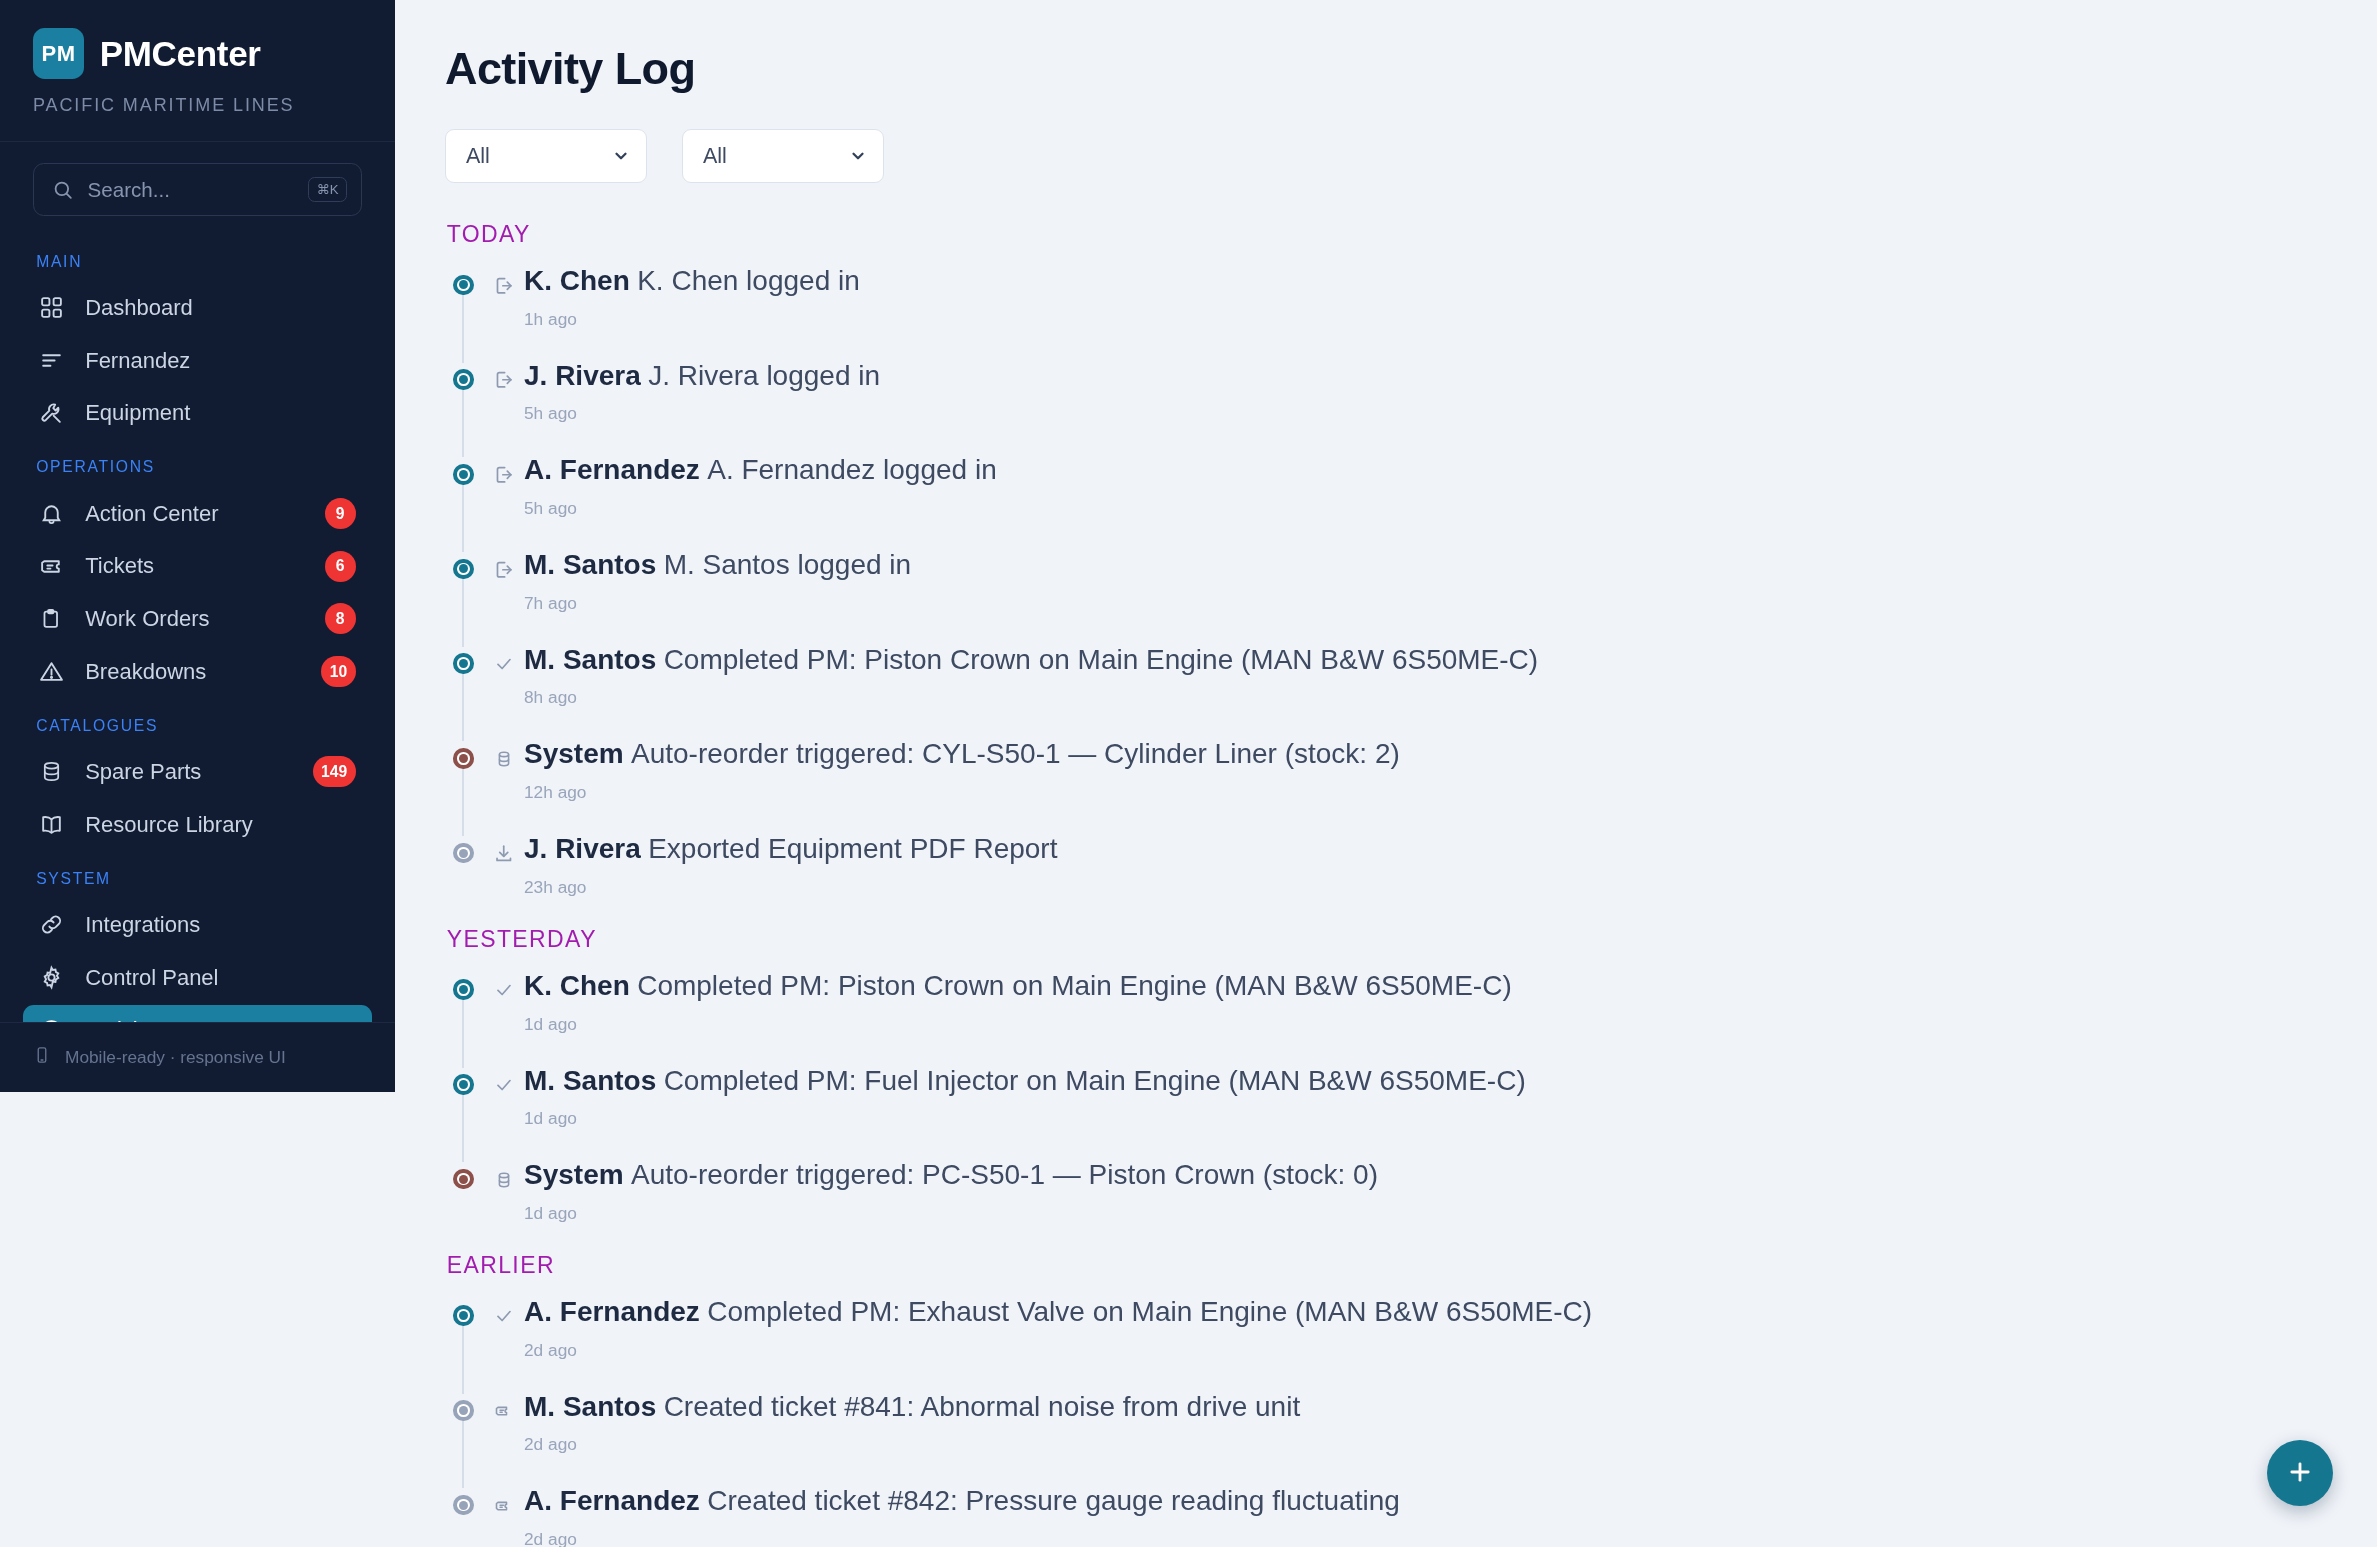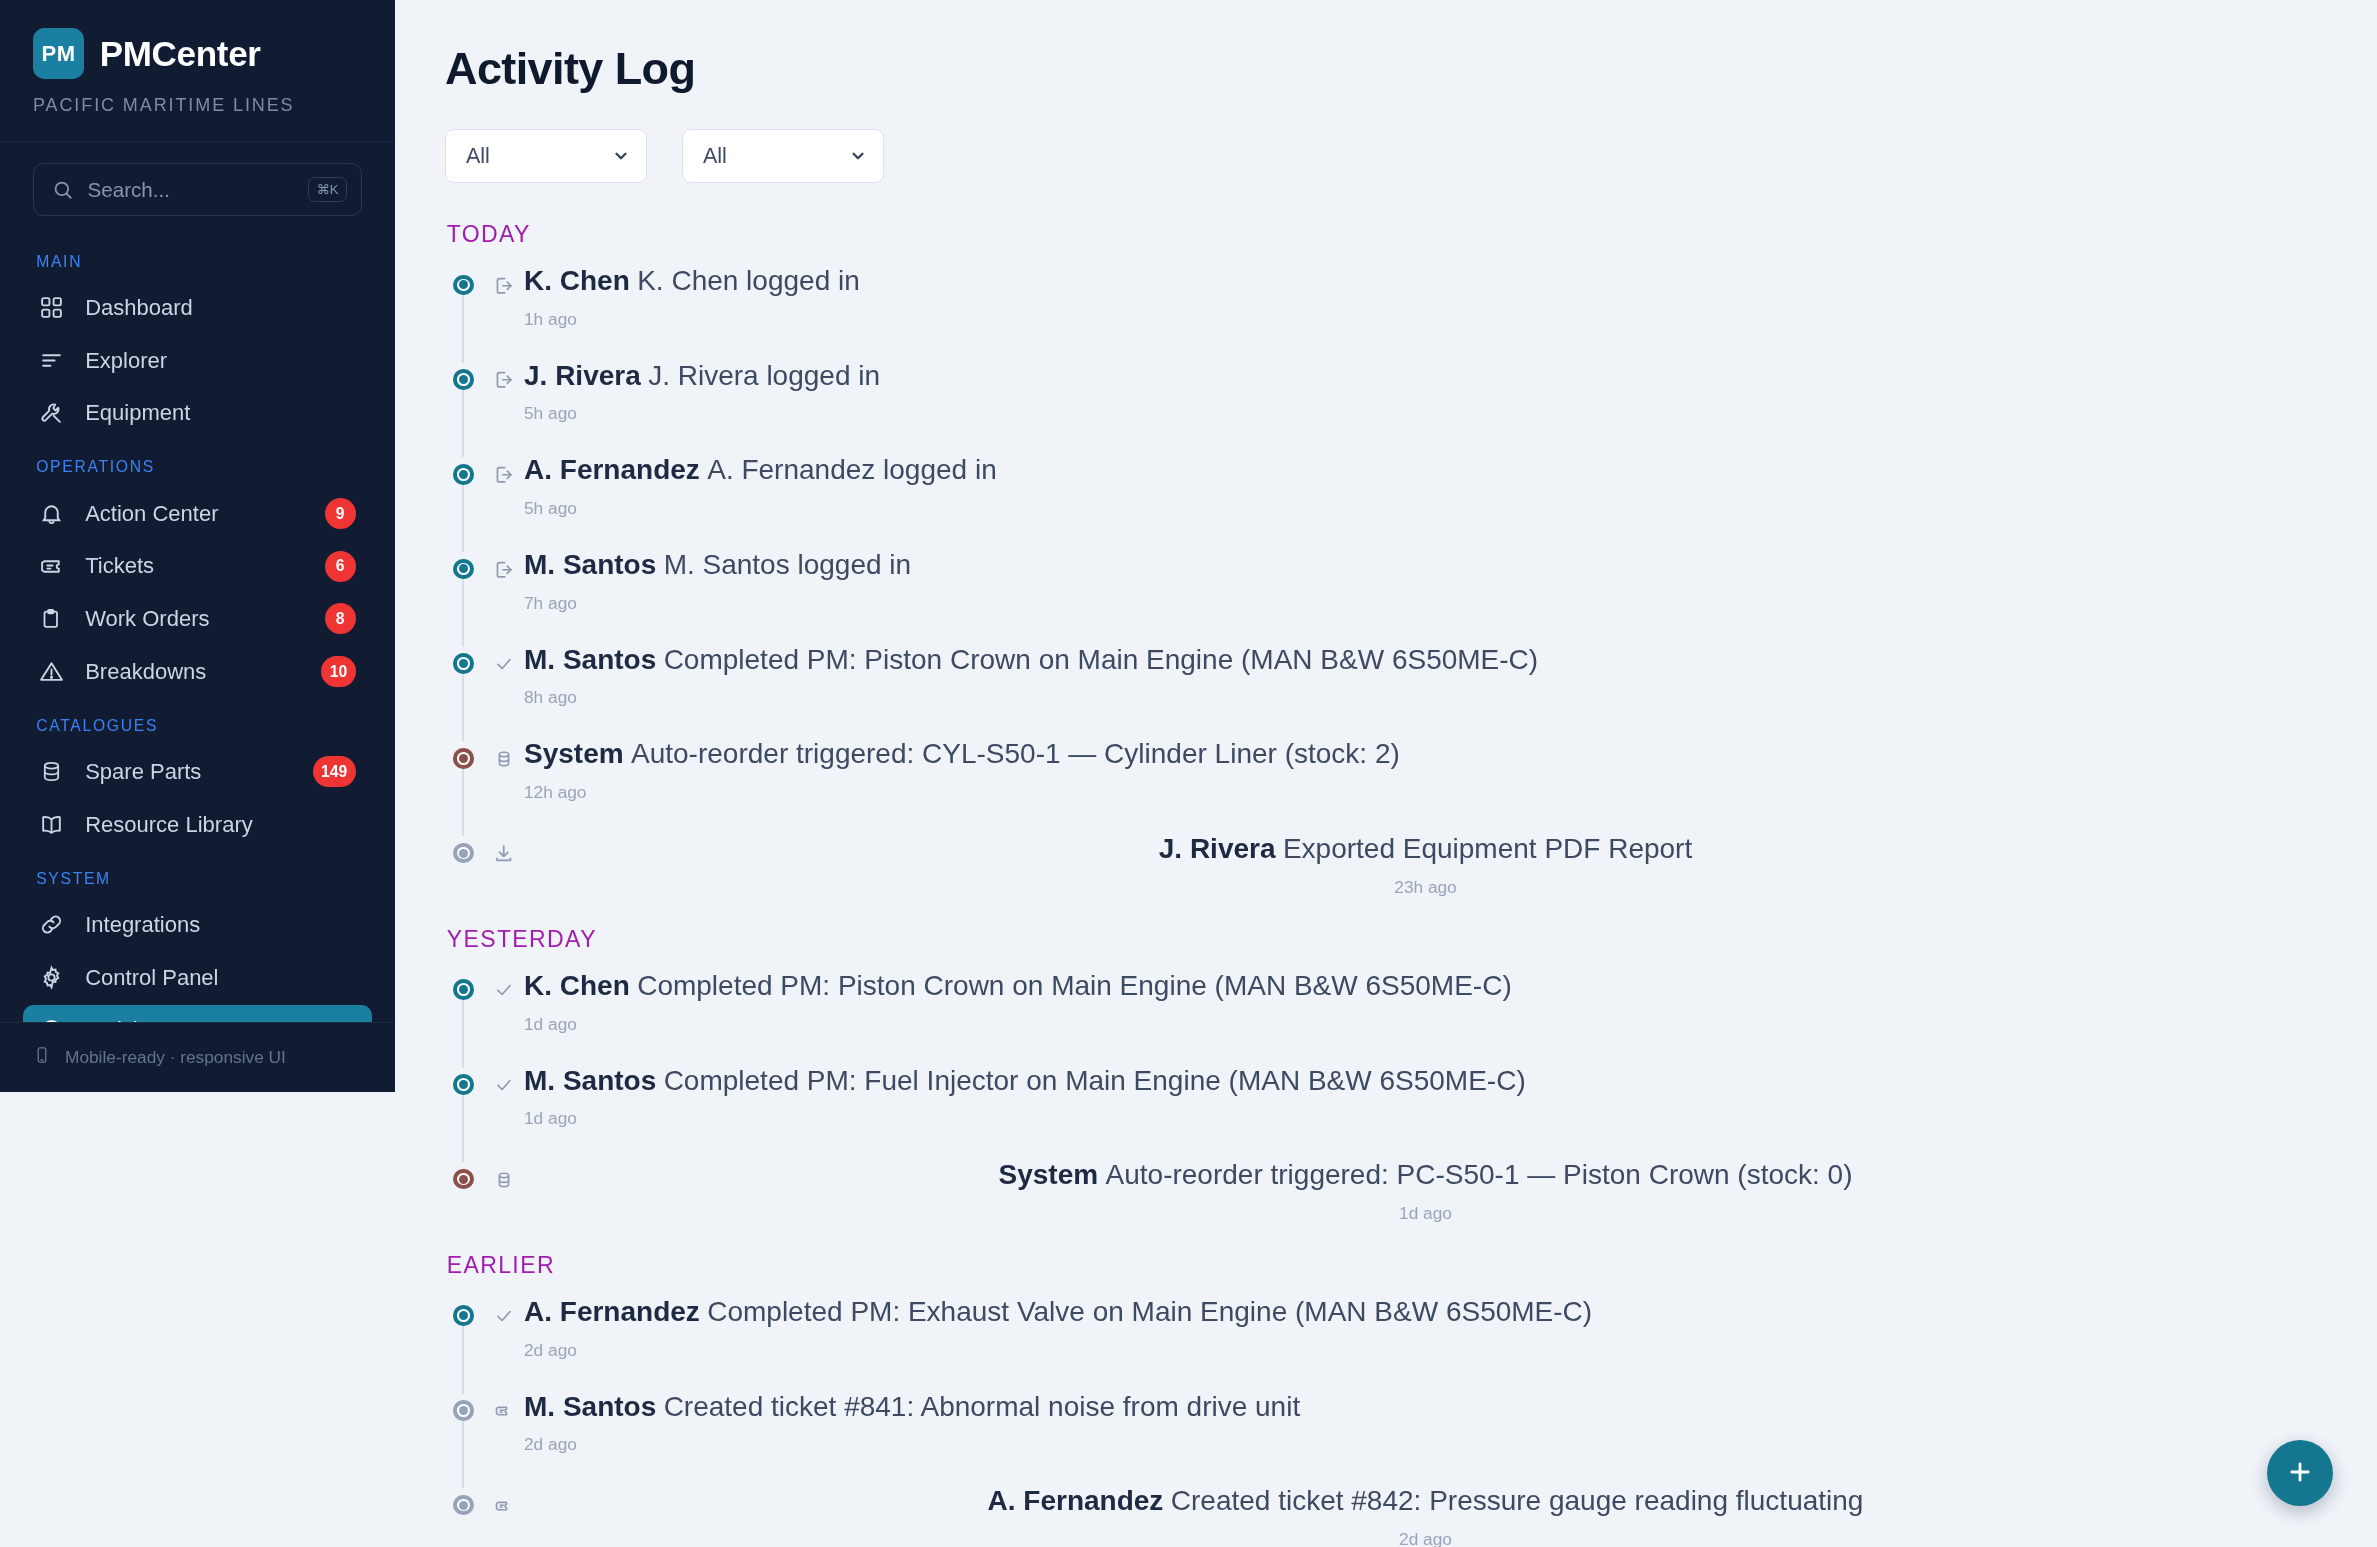--- a/index.html
+++ b/index.html
@@ -94,21 +94,21 @@
 
   .timeline { margin-top: 38px; }
   .group-label {
     color: #a21caf; font-size: 23px; letter-spacing: 1.4px;
     margin: 0 0 15px 1.7px;
   }
   .group { margin-bottom: 28px; }
   .group.last { margin-bottom: 0; }
   .entries { position: relative; padding-left: 0; }
   .entry { position: relative; padding: 0 0 28px 79px; min-height: 63px; }
-  .entry:last-child { padding-bottom: 0; text-align: center; }
+  .entry:last-child { padding-bottom: 0; }
   .rail {
     position: absolute; left: 17.3px; top: 23px; bottom: -5px; width: 1.7px;
     background: #d5dde9;
   }
   .entry:last-child .rail { display: none; }
   .dot {
     position: absolute; left: 8.3px; top: 11.6px;
     width: 20.6px; height: 20.6px; border-radius: 50%;
     border: 4.1px solid #15768f; background: #ffffff;
     display: flex; align-items: center; justify-content: center;
@@ -180,21 +180,21 @@
         <span class="lbl">Dashboard</span>
       </div>
       <div class="nav-item">
         <span class="ico">
             <svg width="25" height="25" viewBox="0 0 24 24" fill="none" stroke="currentColor" stroke-width="1.8" stroke-linecap="round">
               <line x1="4" y1="7" x2="20" y2="7"></line>
               <line x1="4" y1="12" x2="15" y2="12"></line>
               <line x1="4" y1="17" x2="11" y2="17"></line>
             </svg>
           </span>
-        <span class="lbl">Explorer</span>
+        <span class="lbl">Fernandez</span>
       </div>
       <div class="nav-item">
         <span class="ico">
             <svg width="25" height="25" viewBox="0 0 24 24" fill="none" stroke="currentColor" stroke-width="1.8" stroke-linecap="round" stroke-linejoin="round">
               <path d="M15.5 3.5a4.5 4.5 0 0 0-5.6 5.8L3.6 15.6a2 2 0 0 0 2.8 2.8l6.3-6.3a4.5 4.5 0 0 0 5.8-5.6l-2.6 2.6-2.2-2.2z"></path>
               <path d="M14 14l6 6"></path>
             </svg>
           </span>
         <span class="lbl">Equipment</span>
       </div>

